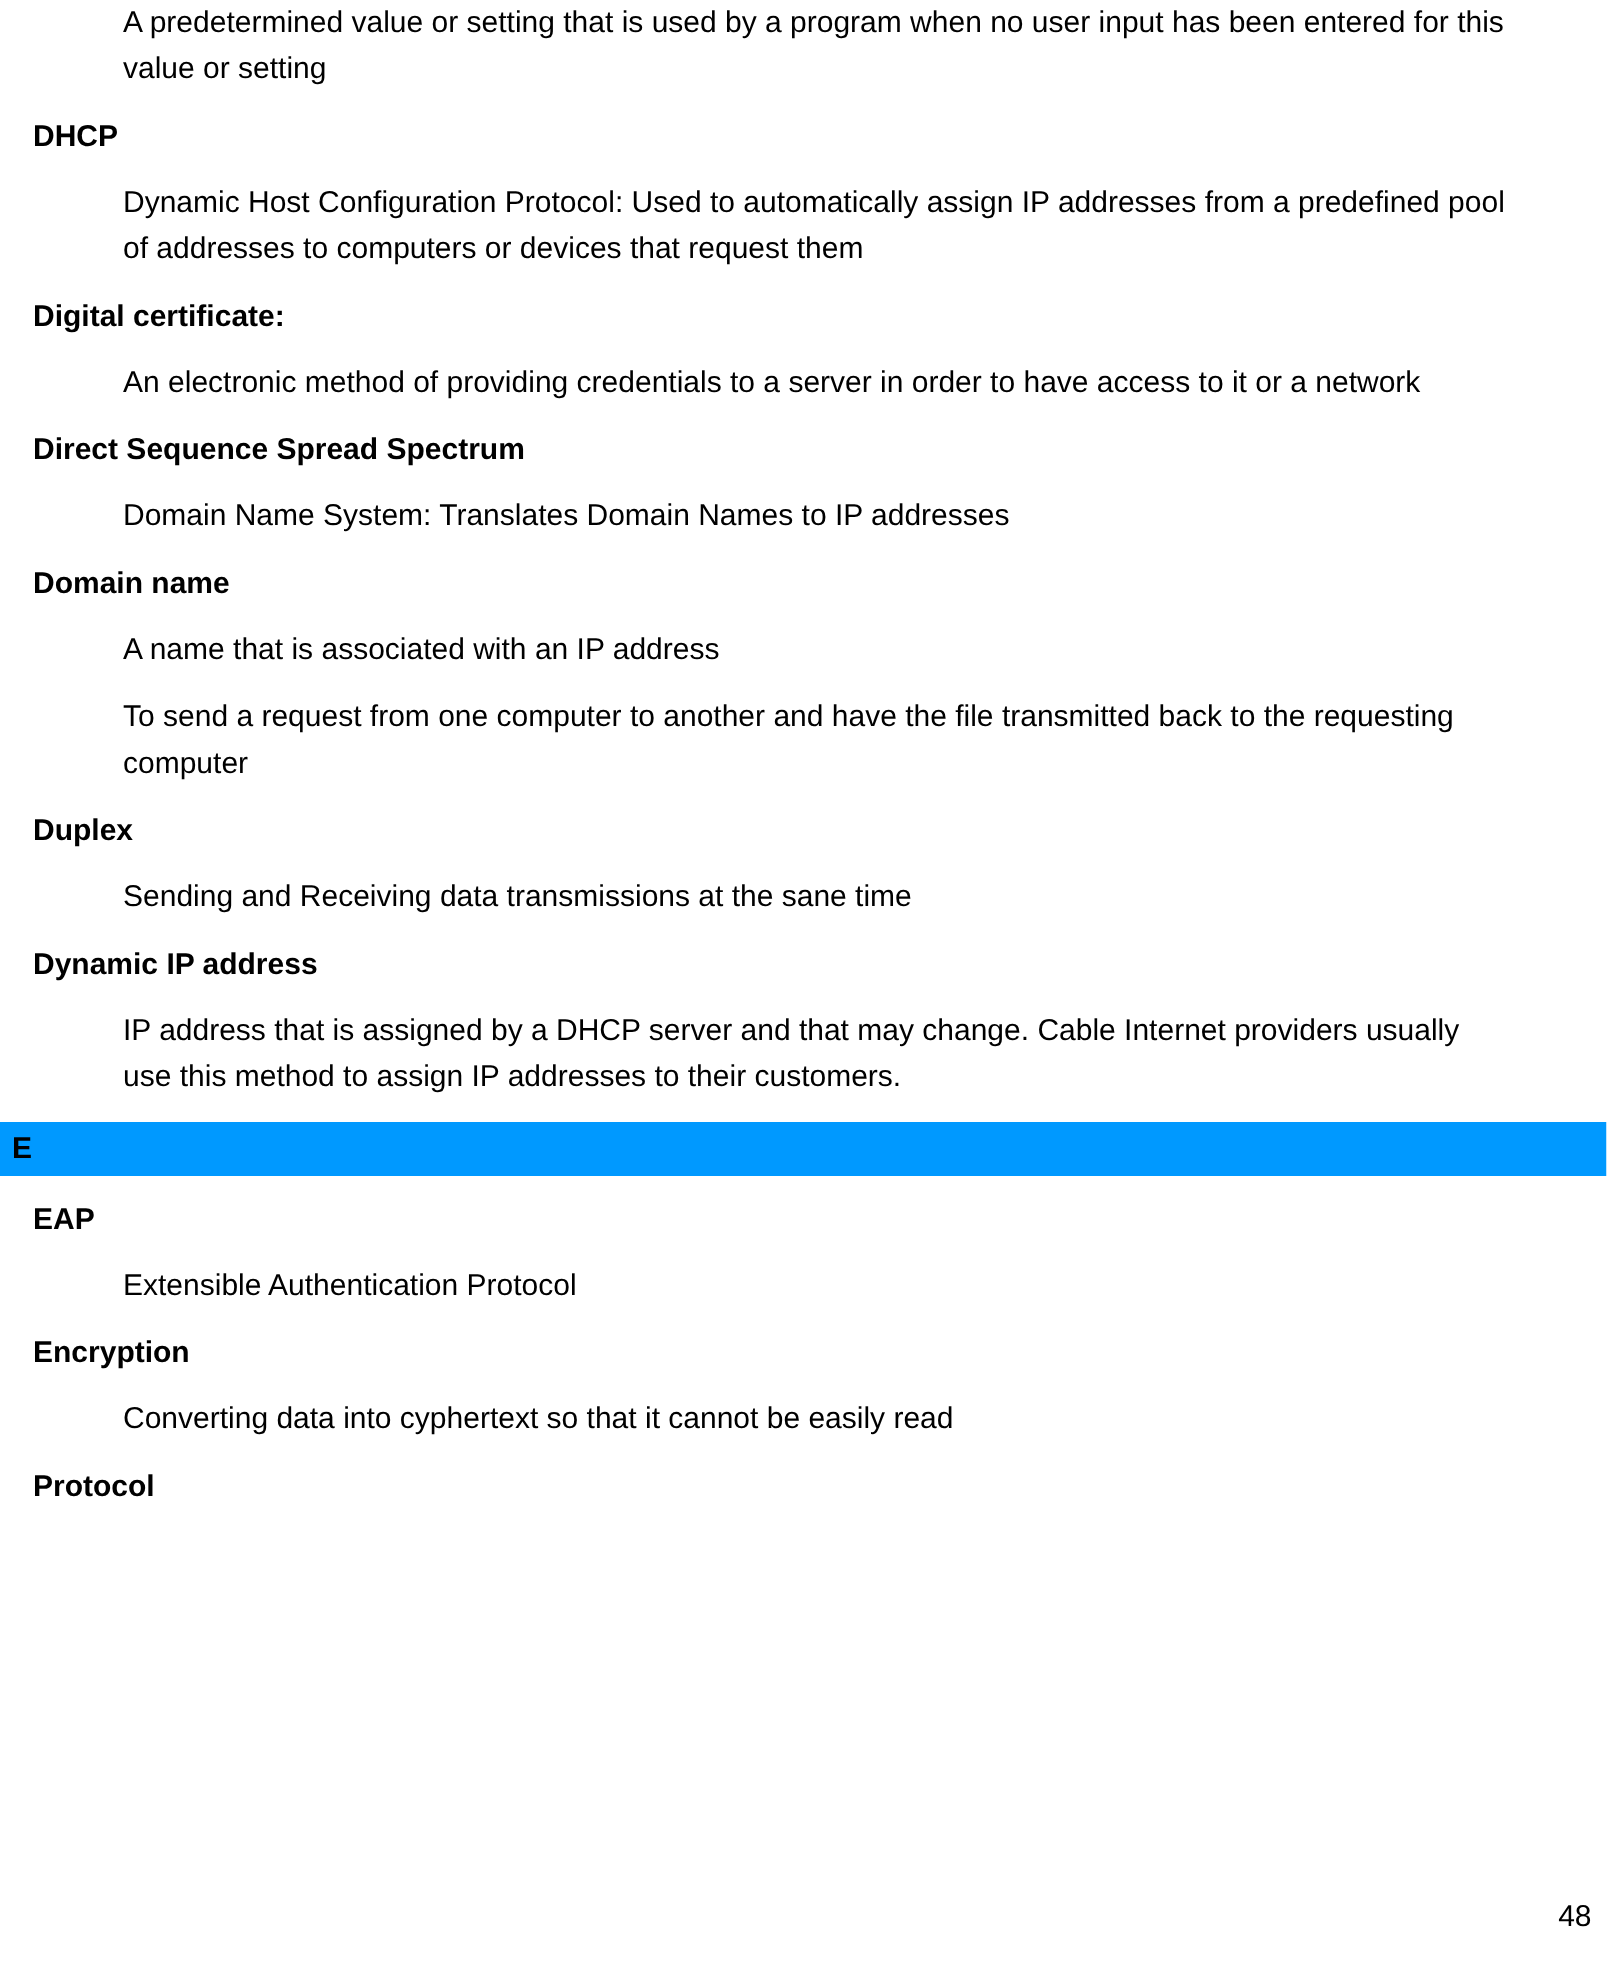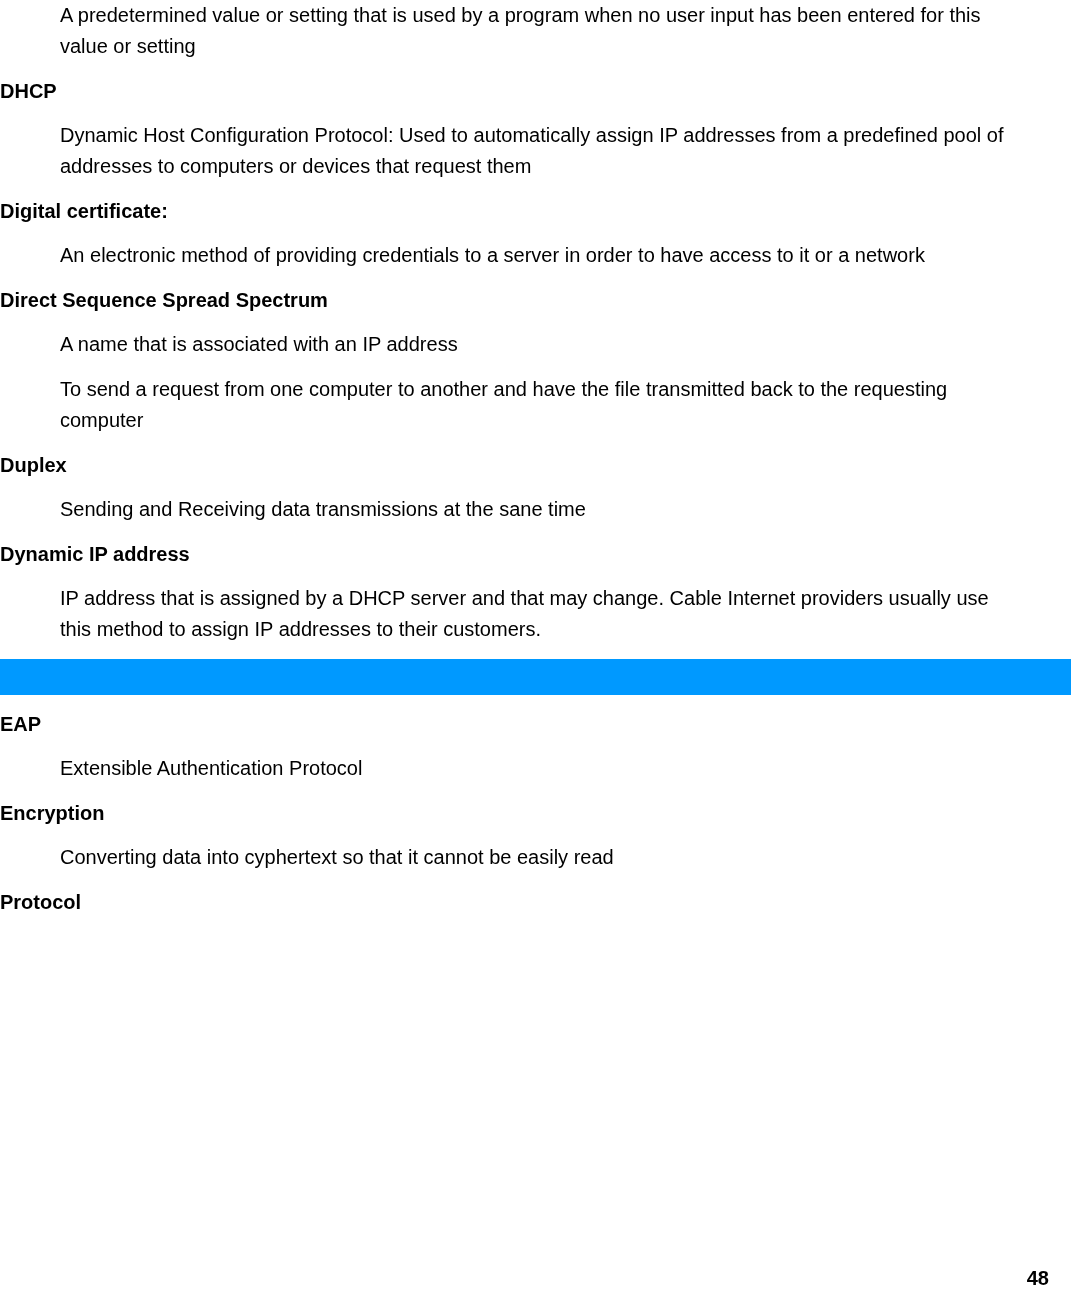--- a/index.html
+++ b/index.html
@@ -12,20 +12,21 @@
       font-size: 20px;
       line-height: 1.5;
       color: #000;
       background: #fff;
       width: 1071px;
       height: 1313px;
       position: relative;
       padding: 0;
     }
     .content {
+      padding-left: 22px;
       padding-right: 22px;
     }
     .definition {
       margin-left: 60px;
       margin-bottom: 14px;
       margin-right: 40px;
       line-height: 1.55;
     }
     .term {
       font-weight: bold;
@@ -39,40 +40,42 @@
       padding: 3px 8px;
       margin-left: -22px;
       margin-right: -22px;
       margin-top: 6px;
       margin-bottom: 14px;
       padding-left: 8px;
     }
     .page-number {
       position: absolute;
       bottom: 20px;
-      right: 22px;
-      font-weight: bold;
+      right: 10px;
+      font-weight: normal;
       font-size: 20px;
     }
   </style>
 </head>
 <body>
 
 <div class="content">
   <div class="definition">A predetermined value or setting that is used by a program when no user input has been entered for this value or setting</div>
 
   <div class="term">DHCP</div>
   <div class="definition">Dynamic Host Configuration Protocol: Used to automatically assign IP addresses from a predefined pool of addresses to computers or devices that request them</div>
 
   <div class="term">Digital certificate:</div>
   <div class="definition">An electronic method of providing credentials to a server in order to have access to it or a network</div>
 
   <div class="term">Direct Sequence Spread Spectrum</div>
 
+  <div class="definition">Domain Name System: Translates Domain Names to IP addresses</div>
 
+  <div class="term">Domain name</div>
   <div class="definition">A name that is associated with an IP address</div>
 
   <div class="definition">To send a request from one computer to another and have the file transmitted back to the requesting computer</div>
 
   <div class="term">Duplex</div>
   <div class="definition">Sending and Receiving data transmissions at the sane time</div>
 
   <div class="term">Dynamic IP address</div>
   <div class="definition">IP address that is assigned by a DHCP server and that may change. Cable Internet providers usually use this method to assign IP addresses to their customers.</div>
 

